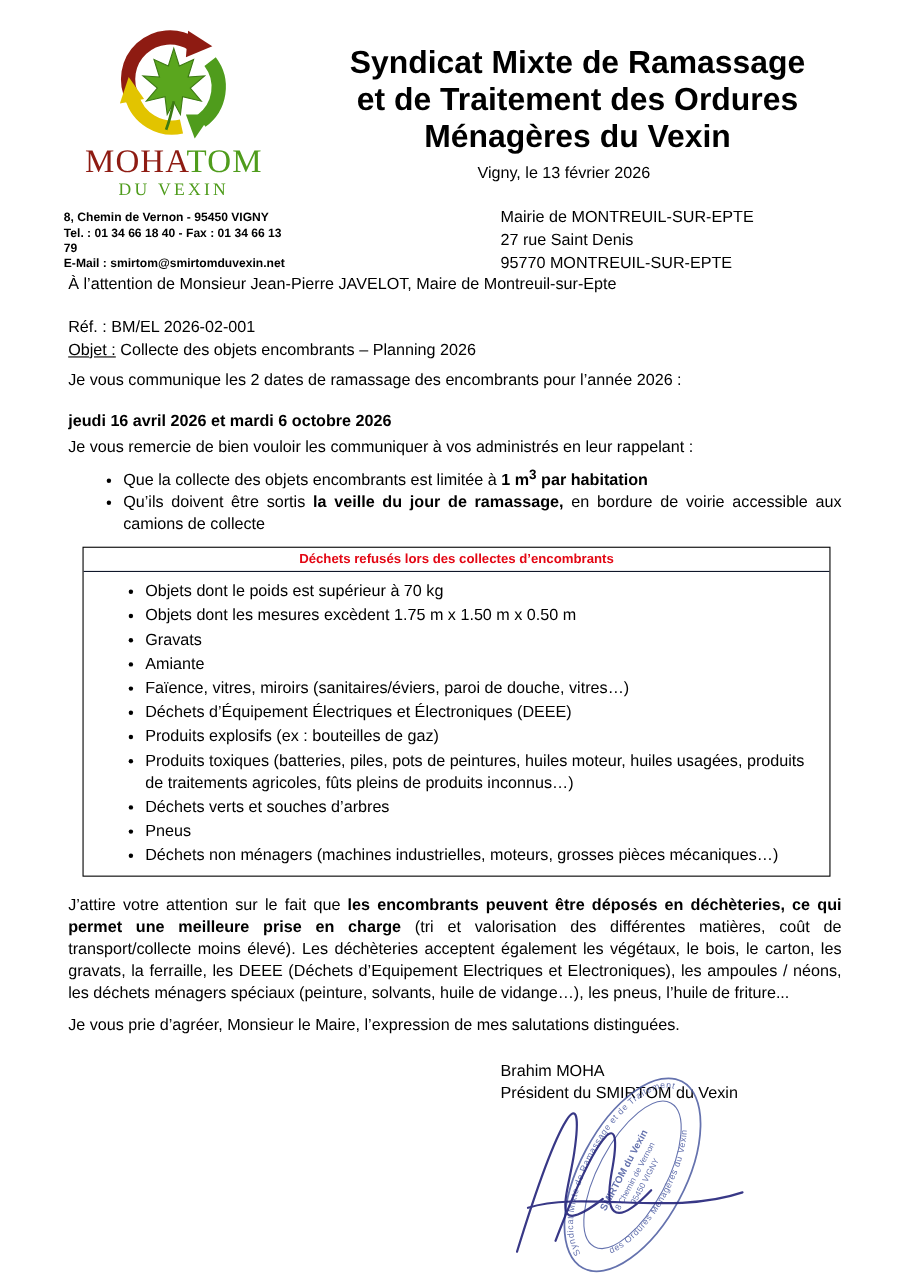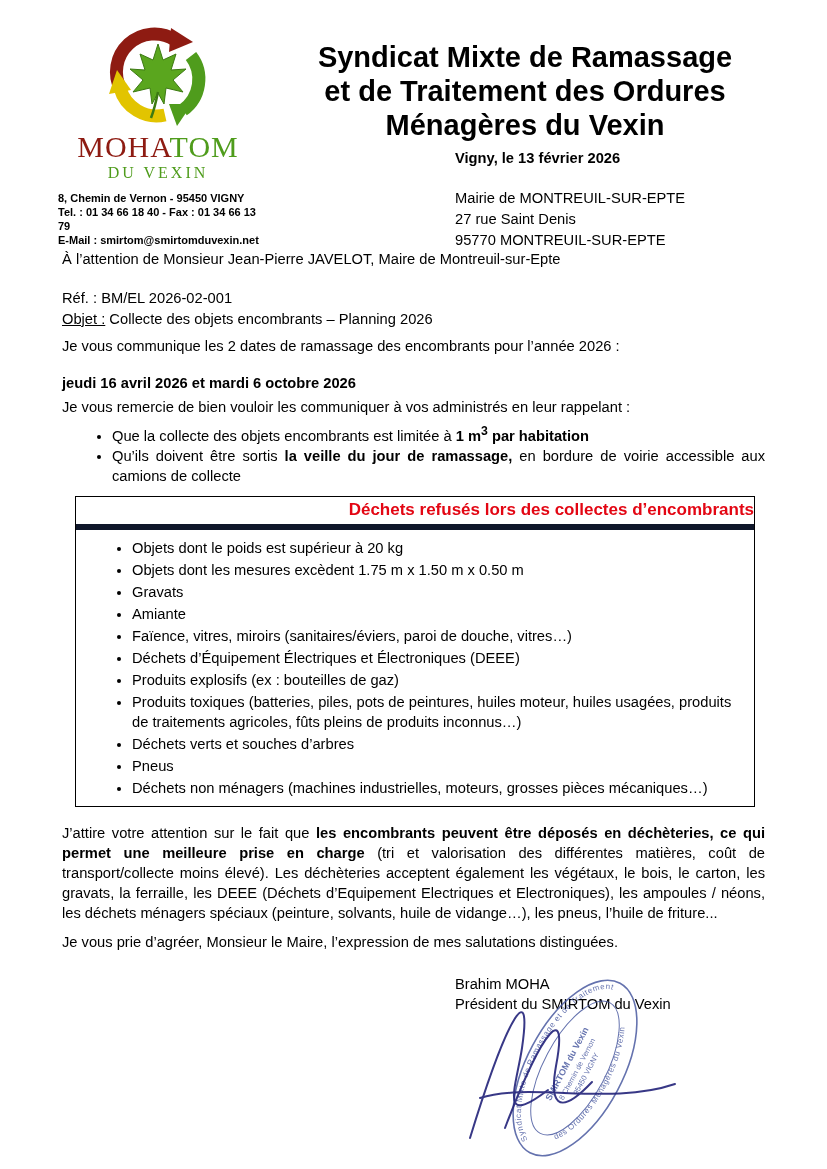--- a/index.html
+++ b/index.html
@@ -18,37 +18,37 @@
   
   .header-zone { position: relative; height: 248px; }
   .logo-block { position: absolute; left: 48px; top: 18px; width: 220px; text-align: center; }
   .logo-icon { display: block; margin: 0 auto; }
   .logo-wordmark { font-family: "Liberation Serif", serif; font-size: 30px; letter-spacing: 1px; line-height: 1; }
   .logo-part1 { color: var(--logo-darkred, #8e1b12); }
   .logo-part2 { color: var(--logo-green, #4f9c1c); }
   .logo-subtitle { font-family: "Liberation Serif", serif; font-size: 16px; letter-spacing: 3px; color: var(--logo-green, #4f9c1c); margin-top: 2px; }
   .contact { text-align: left; font-size: 11px; font-weight: bold; line-height: 14px; margin-top: 9px; padding-left: 10px; }
   .title-block { position: absolute; left: 305px; top: 40px; width: 440px; text-align: center; font-size: 29px; font-weight: bold; line-height: 34px; }
-  .date-line { position: absolute; left: 455px; top: 150px; font-weight: bold; }
+  .date-line { position: absolute; left: 434px; top: 150px; }
   .recipient { position: absolute; left: 455px; top: 188px; line-height: 21px; }
   
   .letter-body { padding: 0 62px; }
   .attention { padding-top: 2px; line-height: 19px; }
   .ref { margin-top: 20px; line-height: 19px; }
   .objet { margin-top: 2px; line-height: 19px; }
   .objet-label { text-decoration: underline; }
   .salutation { margin-top: 18px; line-height: 19px; }
   .intro { margin-top: 8px; line-height: 19px; }
   .dates-line { margin-top: 18px; text-align: left; font-weight: bold; line-height: 19px; }
   .remind { margin-top: 5px; line-height: 19px; }
   .main-bullets { margin-top: 4px; padding-left: 50px; list-style: disc outside; }
   .main-bullets li { line-height: 20px; text-align: justify; }
   
   .refused-box { margin: 10px 10px 0 13px; border: 1px solid #000; }
-  .refused-title { border-bottom: 6px solid #0f172a; text-align: right; font-weight: bold; font-size: 17px; color: var(--accent-red, #e30613); padding: 3px 0 4px; }
+  .refused-title { border-bottom: 1px solid #0f172a; text-align: center; font-weight: bold; font-size: 12px; color: var(--accent-red, #e30613); padding: 3px 0 4px; }
   .refused-list { margin: 8px 0 8px 0; padding: 0 20px 0 56px; list-style: disc outside; }
   .refused-list li { line-height: 20px; margin-bottom: 2px; }
   
   .para { margin-top: 16px; line-height: 20px; text-align: justify; }
   .closing { margin-top: 10px; line-height: 19px; }
   .signature-block { margin-top: 22px; margin-left: 393px; line-height: 20px; }
   .stamp-zone { position: absolute; left: 460px; top: 978px; width: 230px; height: 180px; }
   b, strong { font-weight: bold; }
 </style>
 </head>
@@ -113,21 +113,21 @@
     <div class="remind">Je vous remercie de bien vouloir les communiquer à vos administrés en leur rappelant :</div>
 
     <ul class="main-bullets">
       <li><span>Que la collecte des objets encombrants est limitée à </span><b><span>1 m</span><sup>3</sup><span> par habitation</span></b></li>
       <li><span>Qu’ils doivent être sortis </span><b>la veille du jour de ramassage,</b><span> en bordure de voirie accessible aux camions de collecte</span></li>
     </ul>
 
     <div class="refused-box">
       <div class="refused-title">Déchets refusés lors des collectes d’encombrants</div>
       <ul class="refused-list">
-        <li>Objets dont le poids est supérieur à 20 kg</li>
+        <li>Objets dont le poids est supérieur à 70 kg</li>
         <li>Objets dont les mesures excèdent 1.75 m x 1.50 m x 0.50 m</li>
         <li>Gravats</li>
         <li>Amiante</li>
         <li>Faïence, vitres, miroirs (sanitaires/éviers, paroi de douche, vitres…)</li>
         <li>Déchets d’Équipement Électriques et Électroniques (DEEE)</li>
         <li>Produits explosifs (ex : bouteilles de gaz)</li>
         <li>Produits toxiques (batteries, piles, pots de peintures, huiles moteur, huiles usagées, produits de traitements agricoles, fûts pleins de produits inconnus…)</li>
         <li>Déchets verts et souches d’arbres</li>
         <li>Pneus</li>
         <li>Déchets non ménagers (machines industrielles, moteurs, grosses pièces mécaniques…)</li>

